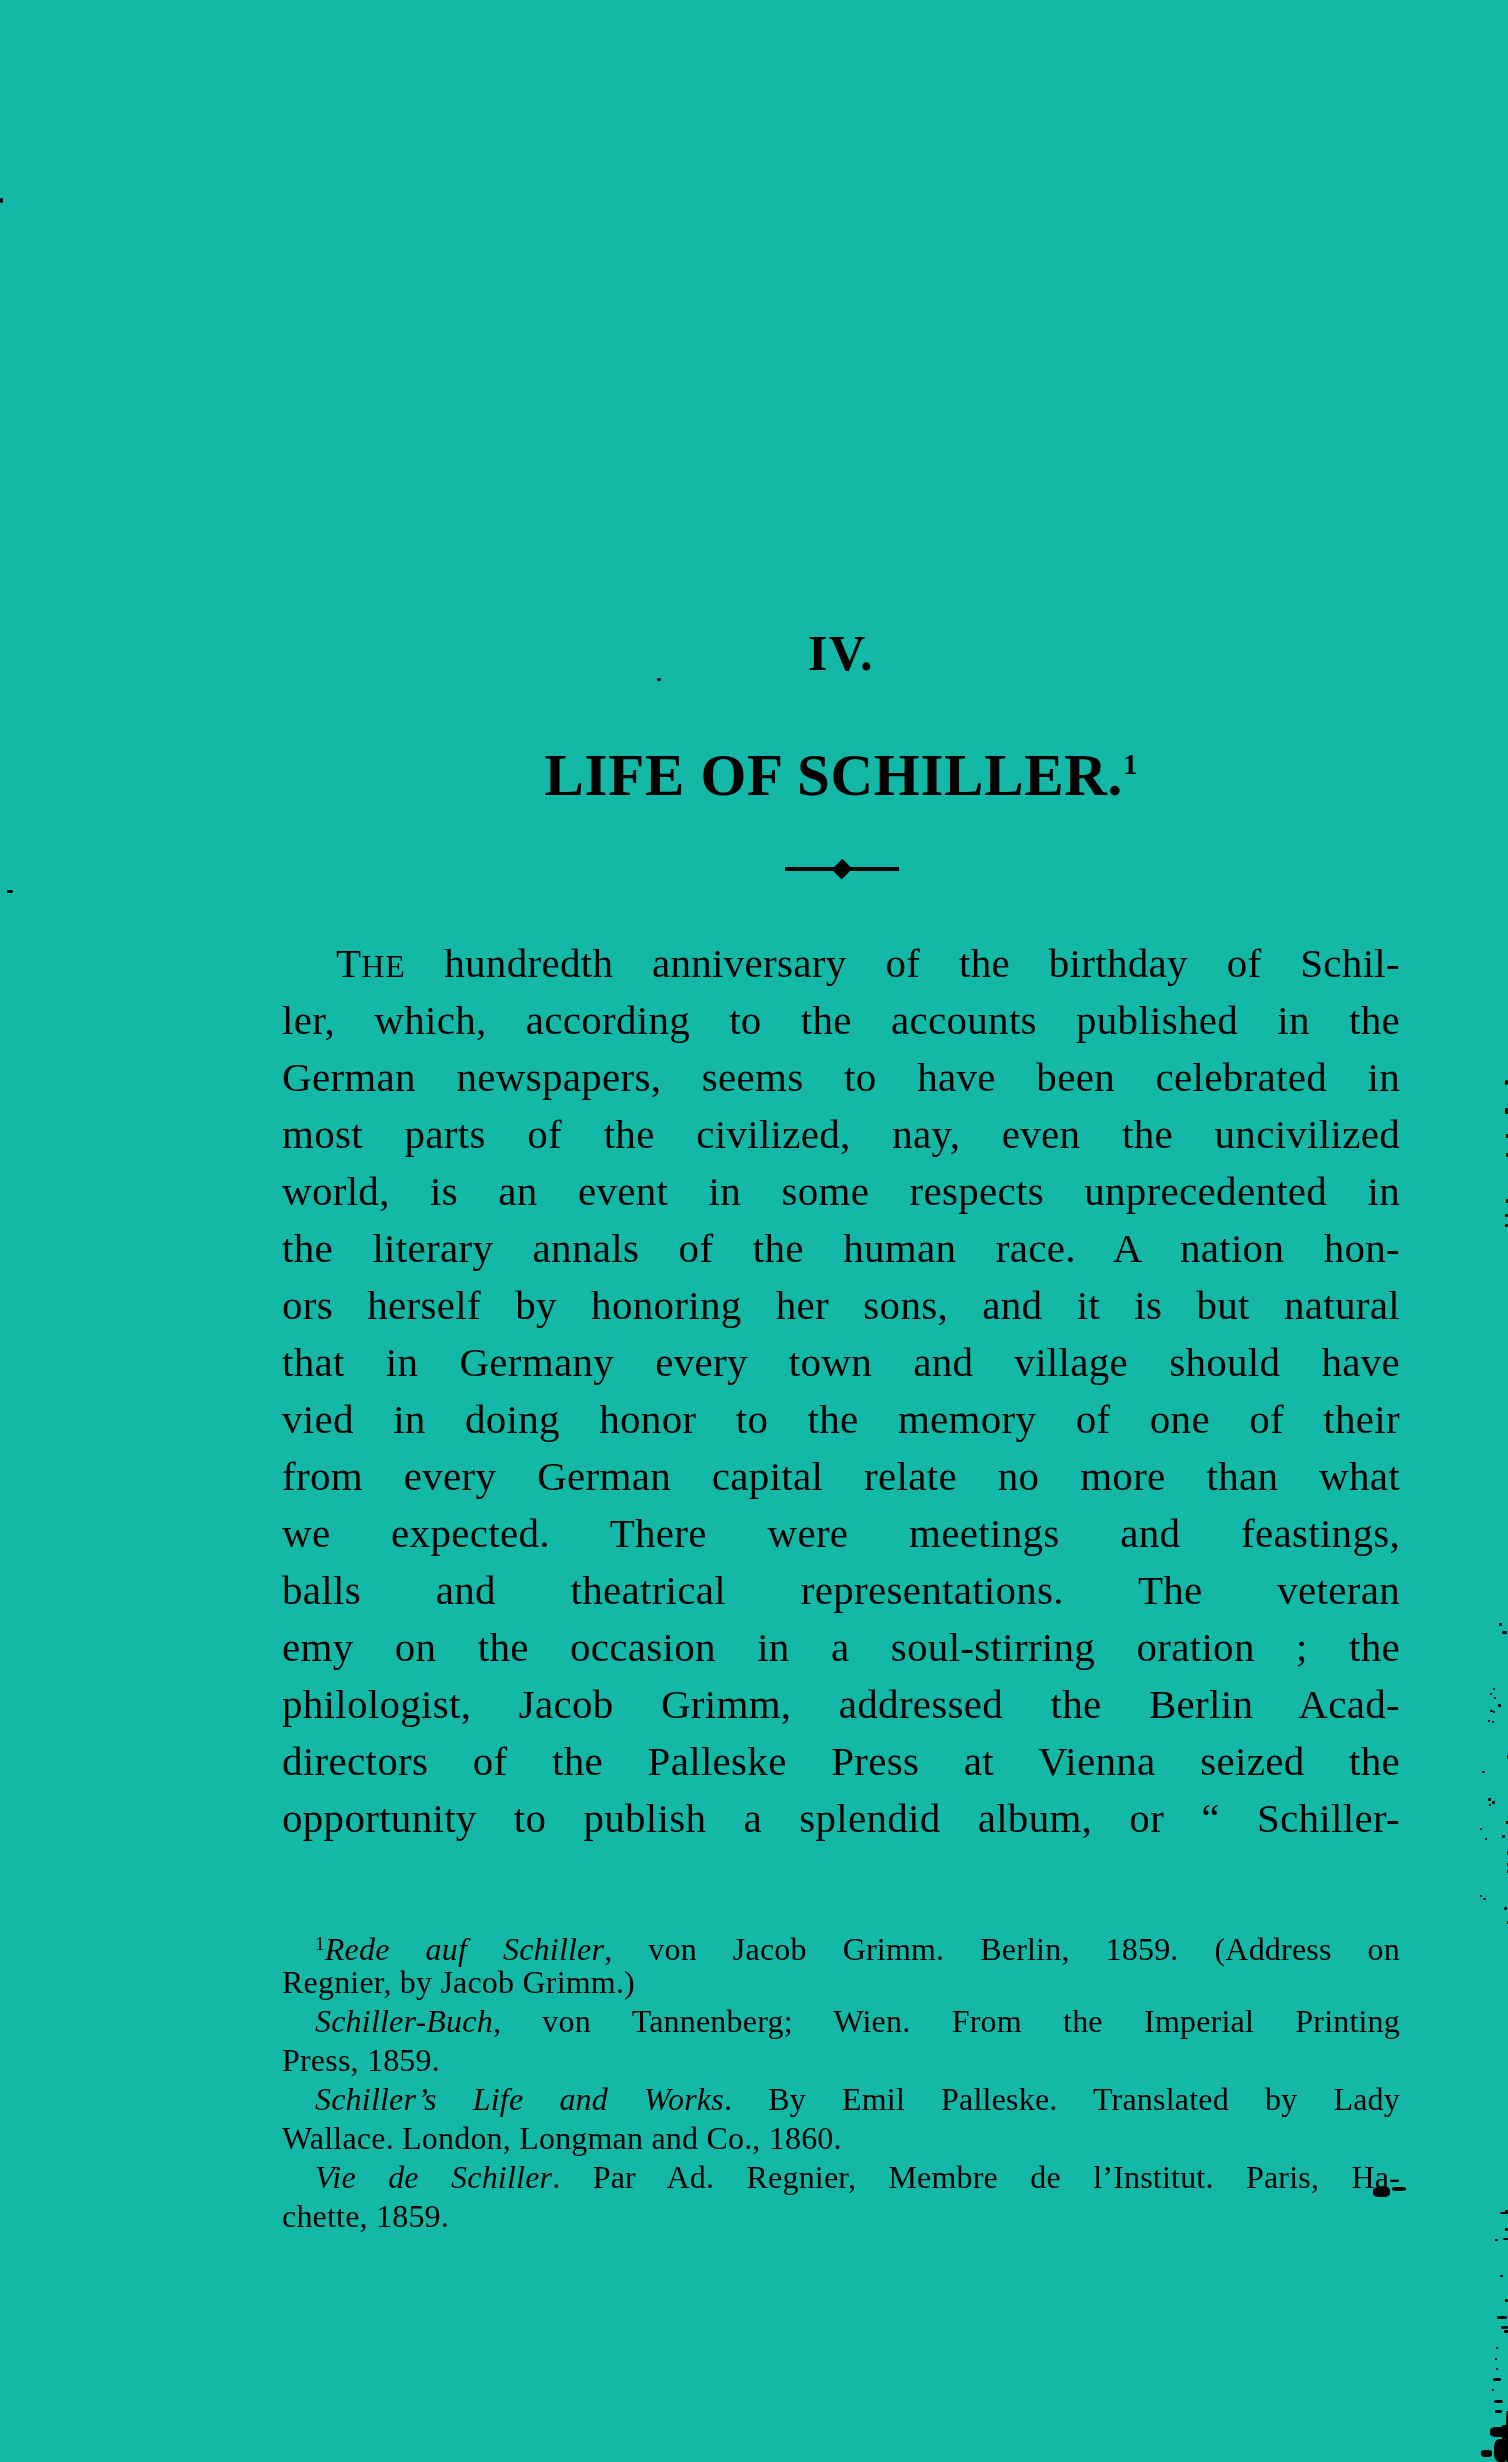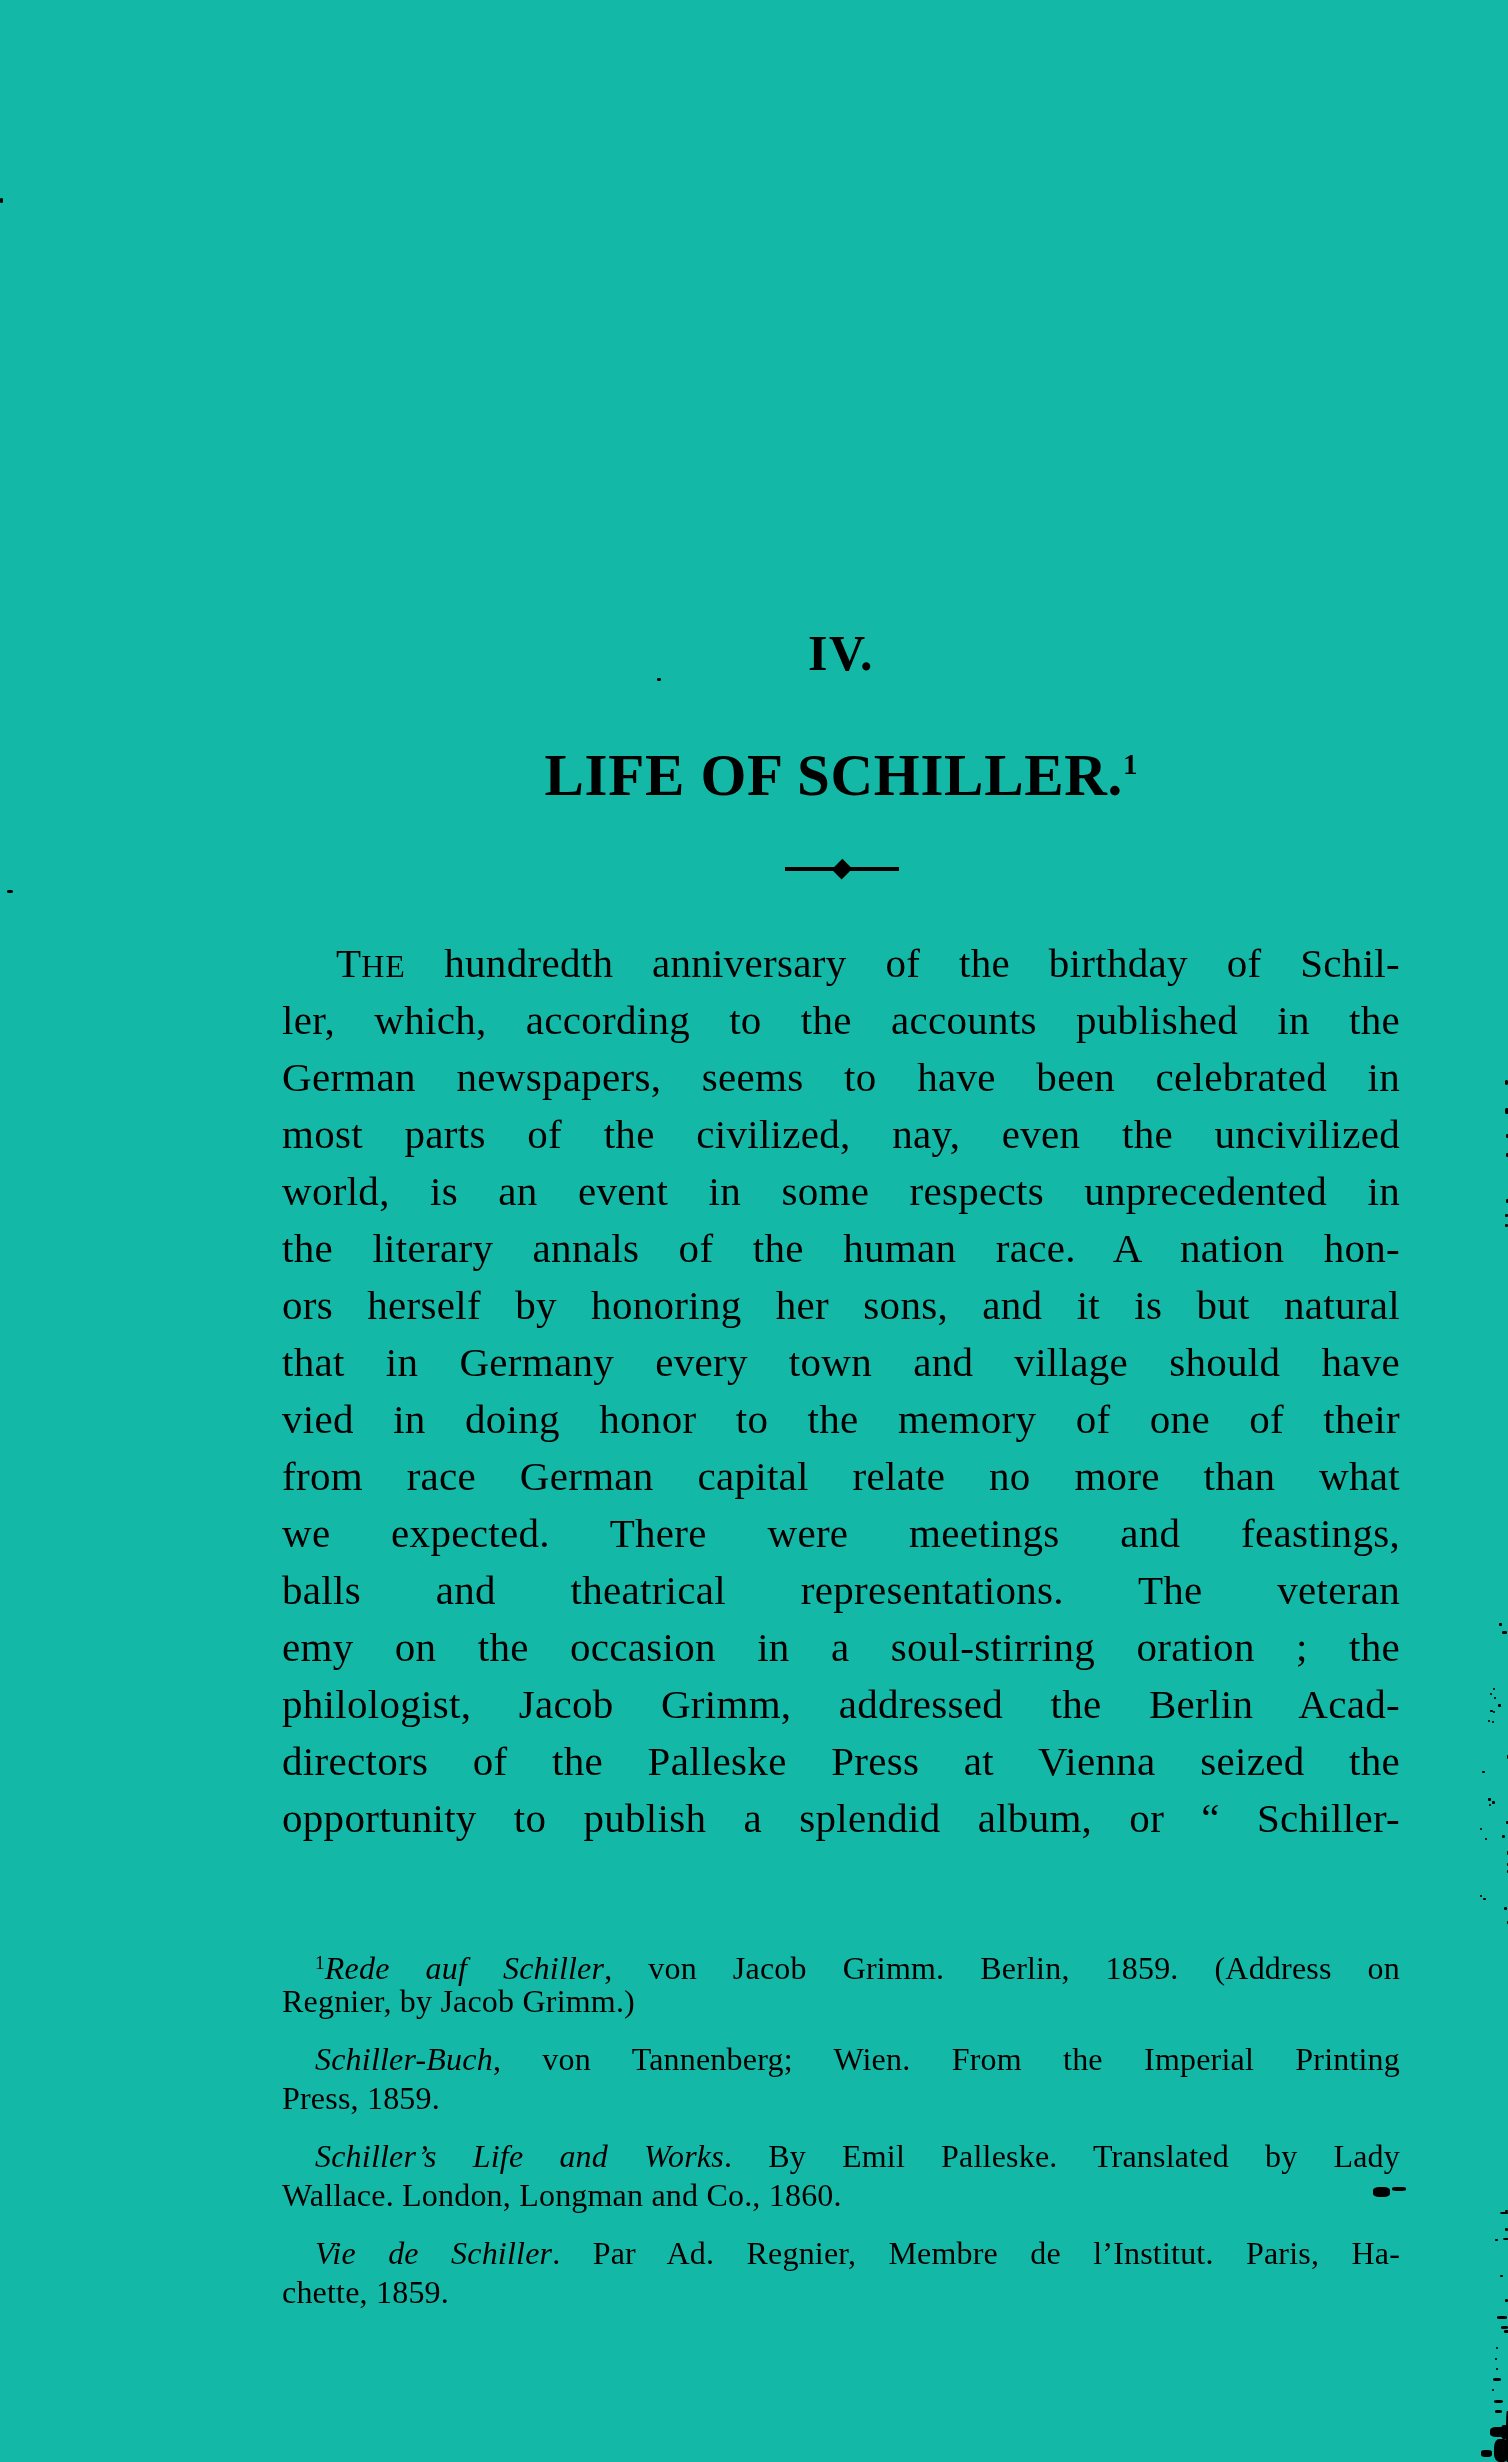--- a/index.html
+++ b/index.html
@@ -79,21 +79,20 @@
     font-size: 32px;
     letter-spacing: 0.2px;
   }
   .fline {
     line-height: 39px;
     height: 39px;
   }
   .fline.jline {
     text-align: justify;
     text-align-last: justify;
-    margin-top: 19px;
   }
   .fline.find { text-indent: 33px; }
   .fline sup { font-size: 19.3px; vertical-align: 9.6px; }
   .it { font-style: italic; }
   
   .noise-layer { position: absolute; left: 0; top: 0; width: 100%; height: 100%; pointer-events: none; }
   .speck {
     position: absolute;
     background: #000;
     border-radius: 35%;
@@ -116,21 +115,21 @@
   <div class="body-block">
     <div class="bline first"><span class="lead-cap">T</span><span class="small-caps">HE</span><span> hundredth anniversary of the birthday of Schil-</span></div>
     <div class="bline">ler, which, according to the accounts published in the</div>
     <div class="bline">German newspapers, seems to have been celebrated in</div>
     <div class="bline">most parts of the civilized, nay, even the uncivilized</div>
     <div class="bline">world, is an event in some respects unprecedented in</div>
     <div class="bline">the literary annals of the human race.  A nation hon-</div>
     <div class="bline">ors herself by honoring her sons, and it is but natural</div>
     <div class="bline">that in Germany every town and village should have</div>
     <div class="bline">vied in doing honor to the memory of one of their</div>
-    <div class="bline">from race German capital relate no more than what</div>
+    <div class="bline">from every German capital relate no more than what</div>
     <div class="bline">we expected.  There were meetings and feastings,</div>
     <div class="bline">balls and theatrical representations.  The veteran</div>
     <div class="bline">emy on the occasion in a soul-stirring oration ; the</div>
     <div class="bline">philologist, Jacob Grimm, addressed the Berlin Acad-</div>
     <div class="bline">directors of the Palleske Press at Vienna seized the</div>
     <div class="bline">opportunity to publish a splendid album, or “ Schiller-</div>
   </div>
 
   <div class="footnote-block">
     <div>

